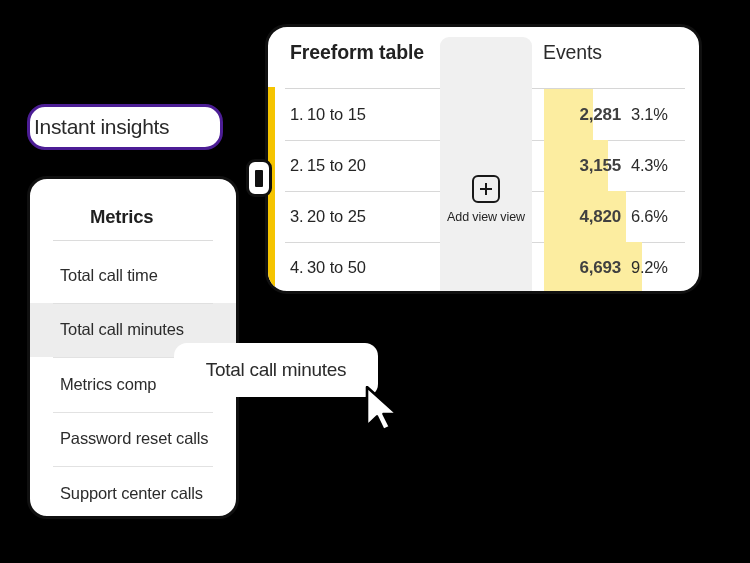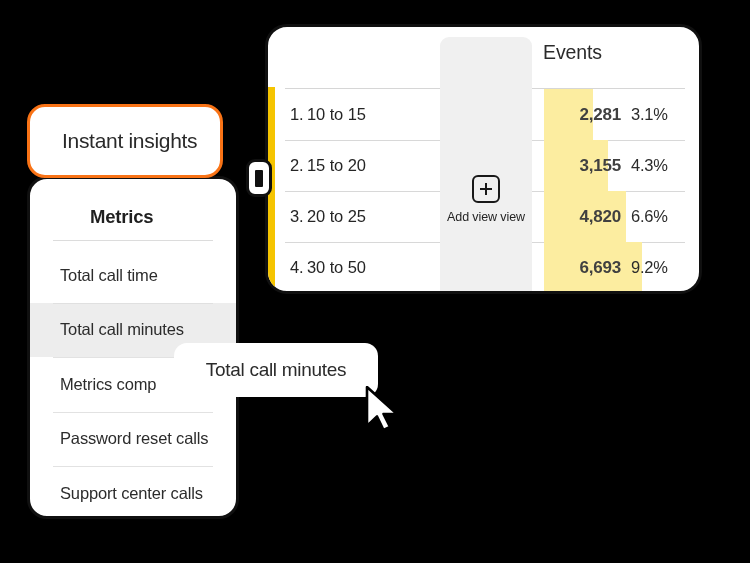--- a/index.html
+++ b/index.html
@@ -206,28 +206,28 @@
     background: #101010;
     border-radius: 1px;
   }
 
   
   .insights-card {
     position: absolute;
     left: 27px;
     top: 104px;
     width: 196px;
-    height: 74px;
+    height: 46px;
     background: #ffffff;
-    border: 3px solid #f97316;
+    border: 3px solid #4c1d95;
     border-radius: 18px;
     box-sizing: border-box;
     display: flex;
     align-items: center;
-    padding-left: 32px;
+    padding-left: 4px;
     z-index: 4;
   }
   .insights-text {
     font-size: 21px;
     color: #2a2a2a;
     letter-spacing: -0.3px;
   }
 
   
   .metrics-card {
@@ -329,20 +329,21 @@
 </style>
 </head>
 <body>
 
 <div class="stage">
 
   <div class="table-card">
     <div class="accent-bar"></div>
 
     <div class="table-header">
+      <div class="th-freeform">Freeform table</div>
       <div class="th-events">Events</div>
     </div>
     <div class="hdr-rule"></div>
 
     <div class="rows">
 
       <div class="row">
 
         <div class="bar" style="width:49px"></div>
         <div class="row-label">

